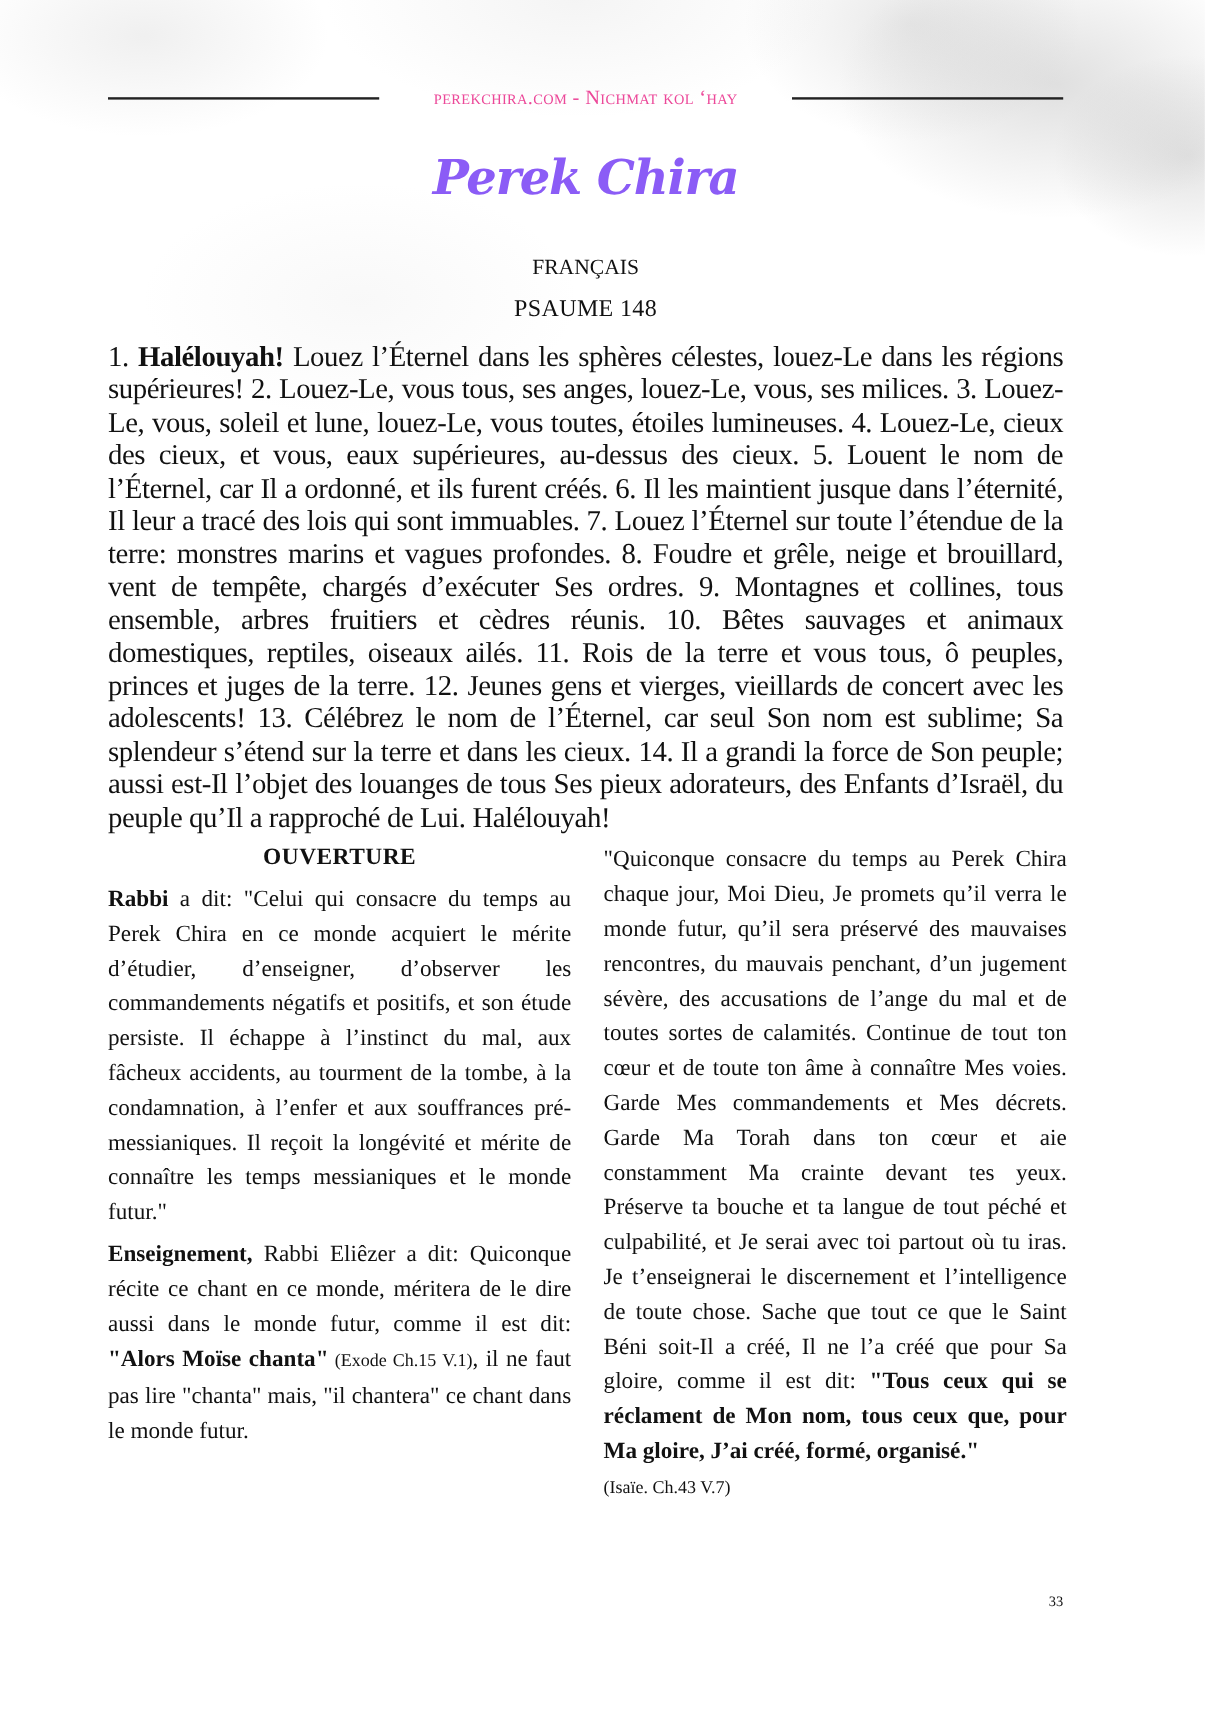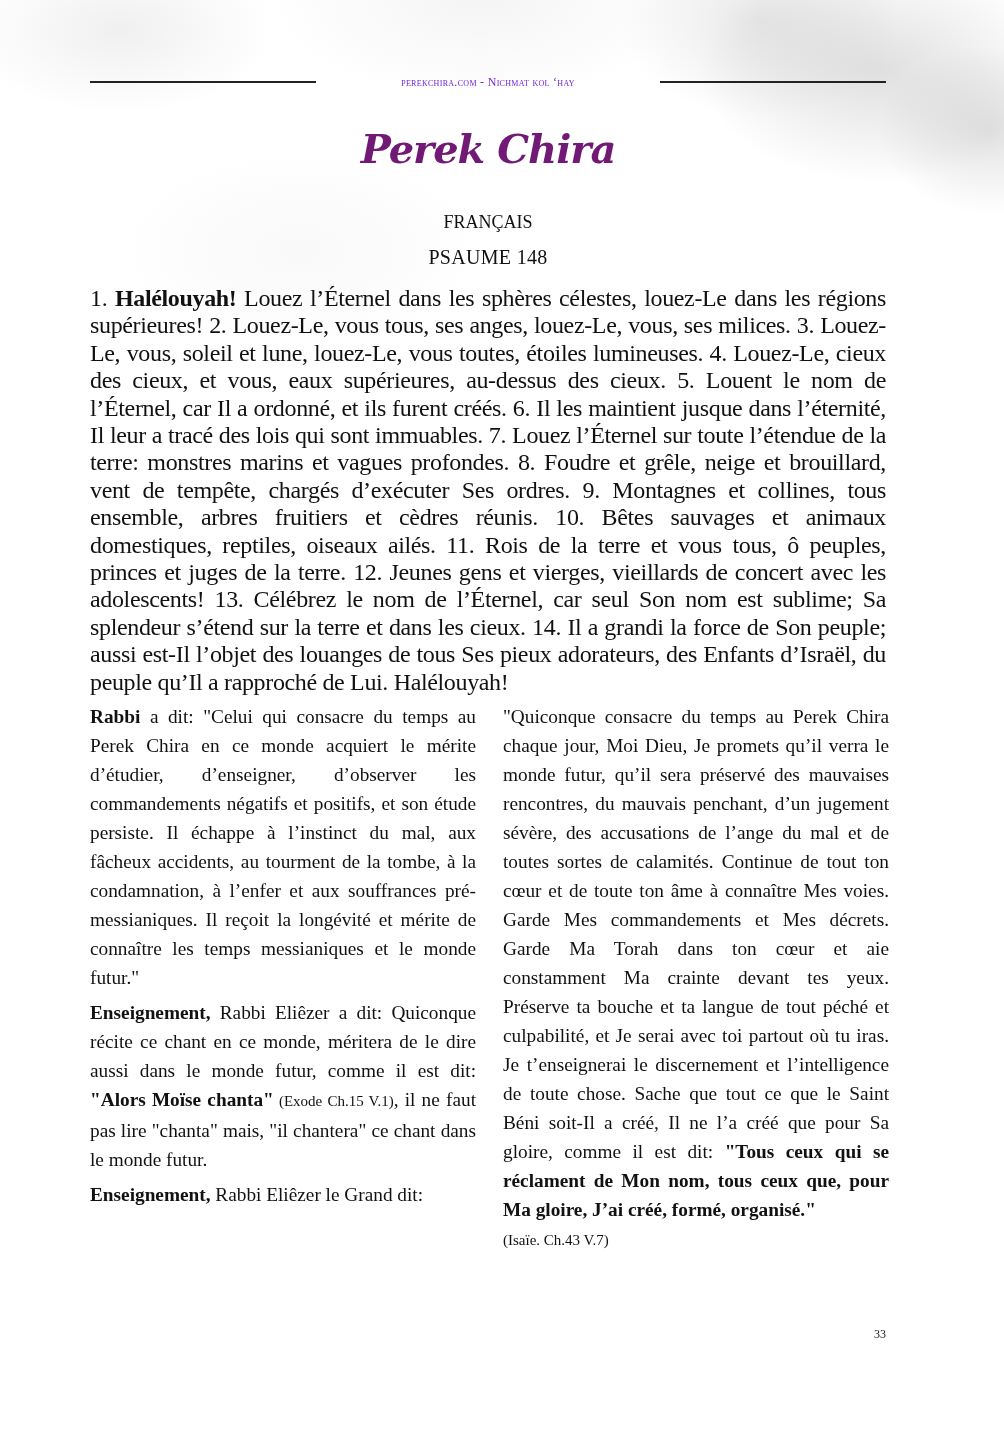--- a/index.html
+++ b/index.html
@@ -19,27 +19,27 @@
       radial-gradient(ellipse 300px 140px at 480px 0px, rgba(180,180,180,0.14), rgba(180,180,180,0) 70%),
       radial-gradient(ellipse 260px 140px at 300px 250px, rgba(190,190,190,0.10), rgba(190,190,190,0) 70%);
   }
   .page { position: absolute; left: 90px; top: 0; width: 796px; }
   .header-row {
     position: absolute; top: 70px; left: 0; width: 796px; height: 24px;
     display: flex; align-items: center; justify-content: space-between;
   }
   .header-rule { height: 2px; background: #222; width: 226px; }
   .header-text {
-    font-variant: small-caps; font-size: 12px; letter-spacing: 0.3px; color: #6d28d9;
+    font-variant: small-caps; font-size: 17px; letter-spacing: 0.3px; color: #ec4899;
     white-space: nowrap;
   }
   .title {
     position: absolute; top: 125px; left: 0; width: 796px; text-align: center;
     font-family: "DejaVu Serif", serif; font-style: italic; font-weight: bold;
-    font-size: 40px; letter-spacing: -1px; color: #701a75;
+    font-size: 40px; letter-spacing: -1px; color: #8b5cf6;
   }
   .lang {
     position: absolute; top: 212px; left: 0; width: 796px; text-align: center;
     font-size: 18px;
   }
   .psalm-title {
     position: absolute; top: 246px; left: 0; width: 796px; text-align: center;
     font-size: 20px; font-weight: normal; letter-spacing: 0.3px;
   }
   .psalm-text {
@@ -78,23 +78,23 @@
     <div class="header-rule"></div>
   </div>
 
   <div class="title">Perek Chira</div>
   <div class="lang">FRANÇAIS</div>
 
   <div class="psalm-title">PSAUME 148</div>
   <div class="psalm-text" lang="fr"><span>1. </span><b>Halélouyah!</b><span> Louez l’Éternel dans les sphères célestes, louez-Le dans les régions supérieures! 2. Louez-Le, vous tous, ses anges, louez-Le, vous, ses milices. 3. Louez-Le, vous, soleil et lune, louez-Le, vous toutes, étoiles lumineuses. 4. Louez-Le, cieux des cieux, et vous, eaux supérieures, au-dessus des cieux. 5. Louent le nom de l’Éternel, car Il a ordonné, et ils furent créés. 6. Il les maintient jusque dans l’éternité, Il leur a tracé des lois qui sont immuables. 7. Louez l’Éternel sur toute l’étendue de la terre: monstres marins et vagues profondes. 8. Foudre et grêle, neige et brouillard, vent de tempête, chargés d’exécuter Ses ordres. 9. Montagnes et collines, tous ensemble, arbres fruitiers et cèdres réunis. 10. Bêtes sauvages et animaux domestiques, reptiles, oiseaux ailés. 11. Rois de la terre et vous tous, ô peuples, princes et juges de la terre. 12. Jeunes gens et vierges, vieillards de concert avec les adolescents! 13. Célébrez le nom de l’Éternel, car seul Son nom est sublime; Sa splendeur s’étend sur la terre et dans les cieux. 14. Il a grandi la force de Son peuple; aussi est-Il l’objet des louanges de tous Ses pieux adorateurs, des Enfants d’Israël, du peuple qu’Il a rapproché de Lui. Halélouyah!</span></div>
 
   <div class="col col-left" lang="fr">
+    <div class="section-title">OUVERTURE</div>
     <p class="para"><b>Rabbi</b><span> a dit: "Celui qui consacre du temps au Perek Chira en ce monde acquiert le mérite d’étudier, d’enseigner, d’observer les commandements négatifs et positifs, et son étude persiste. Il échappe à l’instinct du mal, aux fâcheux accidents, au tourment de la tombe, à la condamnation, à l’enfer et aux souffrances pré-messianiques. Il reçoit la longévité et mérite de connaître les temps messianiques et le monde futur."</span></p>
     <p class="para"><b>Enseignement,</b><span> Rabbi Eliêzer a dit: Quiconque récite ce chant en ce monde, méritera de le dire aussi dans le monde futur, comme il est dit: </span><b>"Alors Moïse chanta"</b><span class="ref"> (Exode Ch.15 V.1)</span><span>, il ne faut pas lire "chanta" mais, "il chantera" ce chant dans le monde futur.</span></p>
-    <p class="para"><b>Enseignement,</b><span> Rabbi Eliêzer le Grand dit:</span></p>
   </div>
 
   <div class="col col-right" lang="fr">
     <p class="para"><span>"Quiconque consacre du temps au Perek Chira chaque jour, Moi Dieu, Je promets qu’il verra le monde futur, qu’il sera préservé des mauvaises rencontres, du mauvais penchant, d’un jugement sévère, des accusations de l’ange du mal et de toutes sortes de calamités. Continue de tout ton cœur et de toute ton âme à connaître Mes voies. Garde Mes commandements et Mes décrets. Garde Ma Torah dans ton cœur et aie constamment Ma crainte devant tes yeux. Préserve ta bouche et ta langue de tout péché et culpabilité, et Je serai avec toi partout où tu iras. Je t’enseignerai le discernement et l’intelligence de toute chose. Sache que tout ce que le Saint Béni soit-Il a créé, Il ne l’a créé que pour Sa gloire, comme il est dit: </span><b>"Tous ceux qui se réclament de Mon nom, tous ceux que, pour Ma gloire, J’ai créé, formé, organisé."</b><br><span class="ref">(Isaïe. Ch.43 V.7)</span></p>
   </div>
 
   <div class="page-num">33</div>
 </div>
 
 </body></html>

